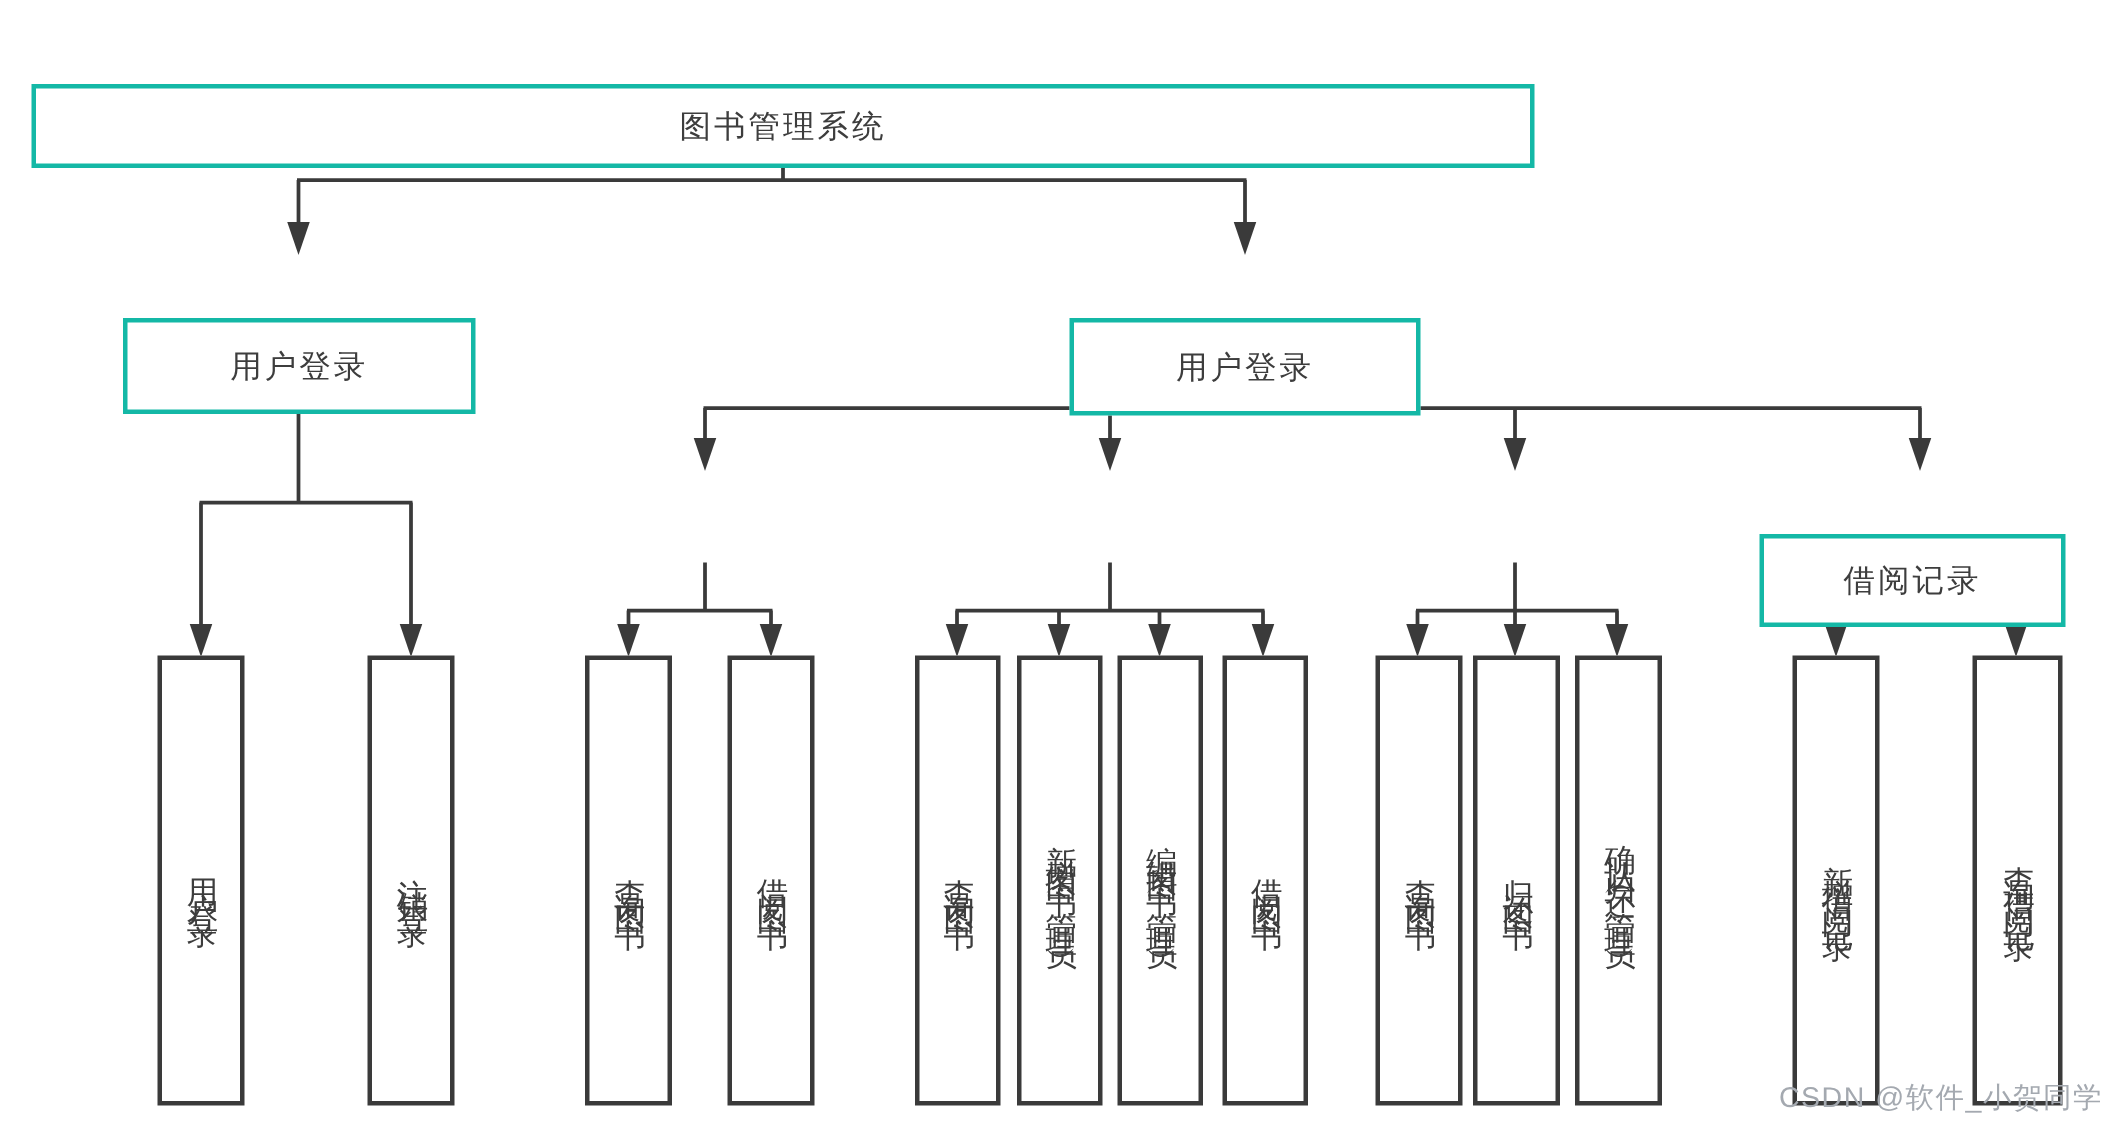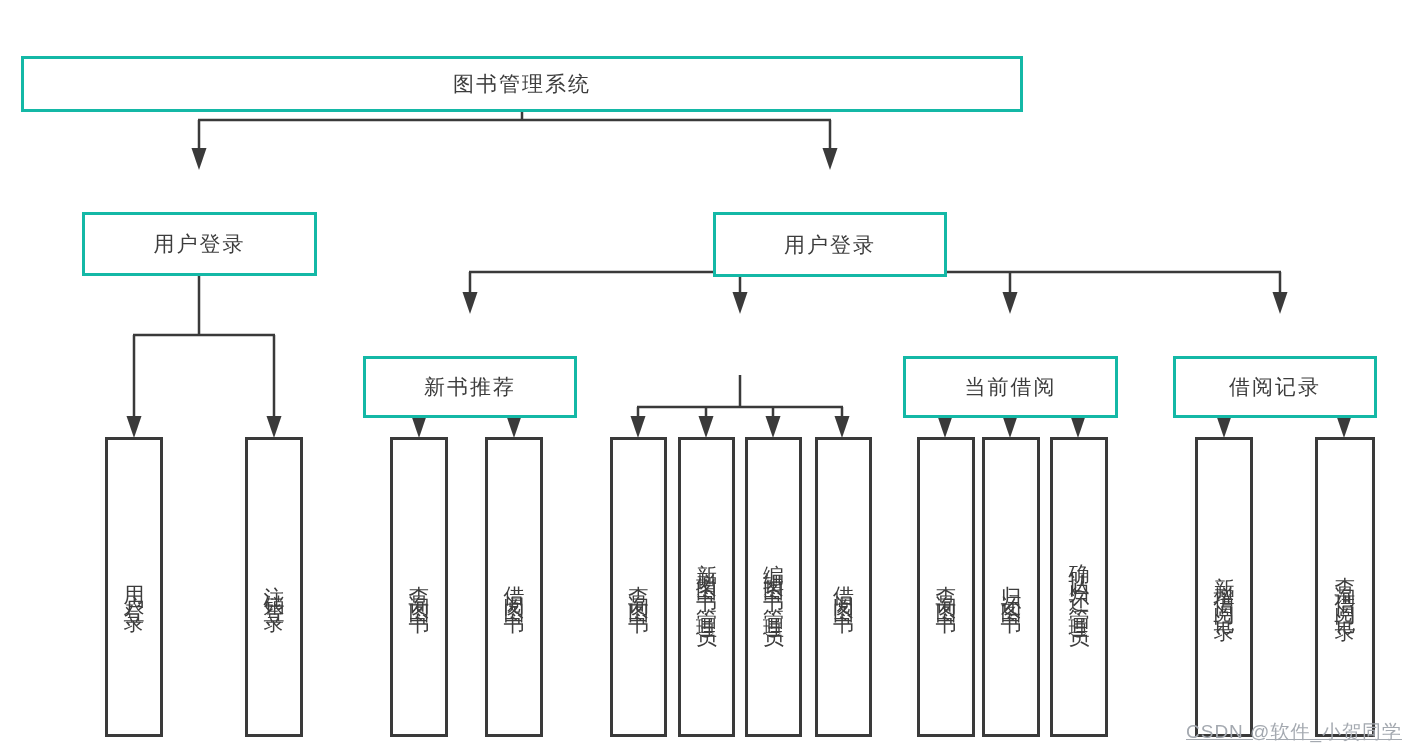--- a/index.html
+++ b/index.html
@@ -39,21 +39,20 @@
     white-space:nowrap;
   }
   #watermark{
     position:absolute;
     left:1186px;top:719px;
     font-size:19px;
     color:#a4a9b0;
     letter-spacing:1px;
     z-index:3;
     white-space:nowrap;
-    text-decoration:underline;
   }
 </style>
 </head>
 <body>
 
 <div id="canvas">
 
   <div id="connector-layer"><svg width="1405" height="747" xmlns="http://www.w3.org/2000/svg">
         <path d="M522,69L522,121M198,120L831,120M199,120L199,150M830,120L830,150M199,233L199,336M133,335L275,335M134,335L134,420M274,335L274,420M830,234L830,273M469,272L1281,272M470,272L470,296M740,272L740,296M1010,272L1010,296M1280,272L1280,296M470,375L470,408M418,407L515,407M419,407L419,420M514,407L514,420M740,375L740,408M637,407L843,407M638,407L638,420M706,407L706,420M773,407L773,420M842,407L842,420M1010,375L1010,408M944,407L1079,407M945,407L945,420M1010,407L1010,420M1078,407L1078,420M1280,375L1280,408M1223,407L1345,407M1224,407L1224,420M1344,407L1344,420" stroke="#3a3a3a" stroke-width="2.5" fill="none"></path>
         <polygon points="191.5,148 206.5,148 199,170" fill="#3a3a3a"></polygon>
@@ -81,26 +80,20 @@
     <span>图书管理系统</span>
   </div>
 
   <div class="hbox" style="left:82px;top:169px;width:235px;height:64px">
     <span>用户登录</span>
   </div>
   <div class="hbox" style="left:713px;top:169px;width:234px;height:65px">
     <span>用户登录</span>
   </div>
 
-  <div class="hbox" style="left:363px;top:313px;width:214px;height:62px">
-    <span>新书推荐</span>
-  </div>
-  <div class="hbox" style="left:903px;top:313px;width:215px;height:62px">
-    <span>当前借阅</span>
-  </div>
   <div class="hbox" style="left:1173px;top:313px;width:204px;height:62px">
     <span>借阅记录</span>
   </div>
 
   <div class="leaf" style="left:105px;top:437px;width:58px;height:300px">
     <span>用户登录</span>
   </div>
   <div class="leaf" style="left:245px;top:437px;width:58px;height:300px">
     <span>注销登录</span>
   </div>

